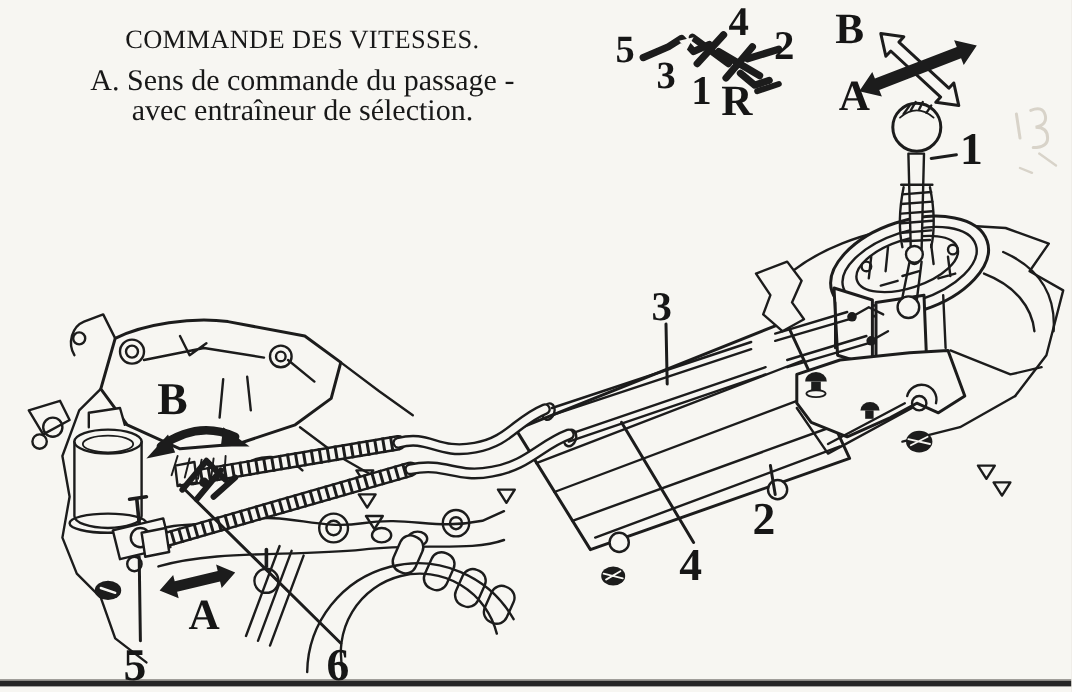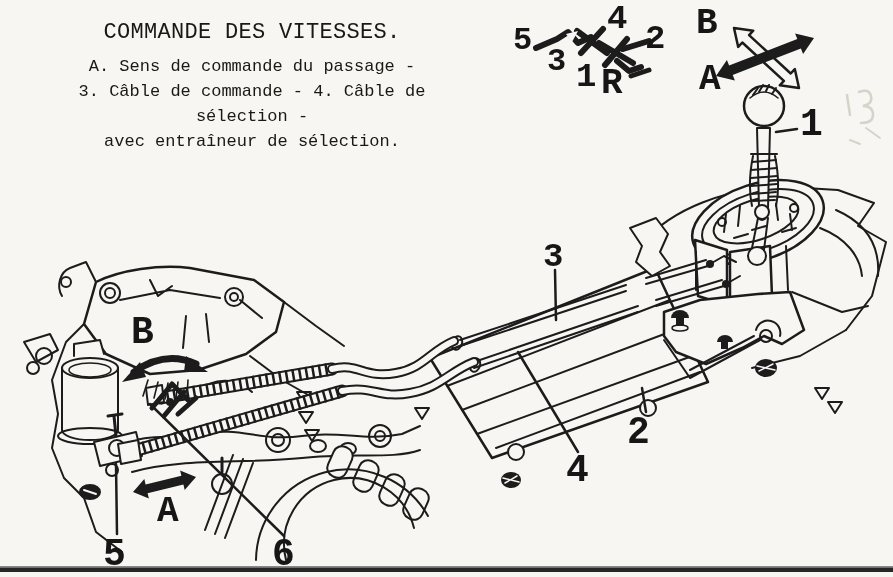--- a/index.html
+++ b/index.html
@@ -1,26 +1,26 @@
 <!DOCTYPE html>
 <html><head>
 <meta charset="utf-8">
 <style>
   html,body{margin:0;padding:0;background:#e9e7e2;}
   .page{position:relative;width:893px;height:577px;background:#f7f6f2;overflow:hidden;
-        font-family:Liberation Mono, monospace;color:#181818;}
+        font-family:Liberation Serif, serif;color:#181818;}
   .page svg{position:absolute;left:0;top:0;}
   
   .s{fill:none;stroke:#1c1c1c;stroke-linecap:round;stroke-linejoin:round;}
   .f{fill:#f7f6f2;}
   .ink{fill:#1c1c1c;stroke:none;}
   .gh{fill:none;stroke:#d8d3c9;stroke-linecap:round;}
   .legend{position:absolute;left:30px;top:20px;width:444px;text-align:center;}
   .legend .title{font-size:22px;letter-spacing:.3px;margin-bottom:9px;}
-  .legend .line{font-size:17px;line-height:25px;}
+  .legend .line{font-size:25px;line-height:25px;}
   .lbl{position:absolute;font-weight:bold;line-height:1;color:#161616;}
 </style>
 </head>
 <body>
 
 <div class="page">
 
 <svg width="893" height="577" viewBox="0 0 893 577">
 
   <g>
@@ -219,21 +219,20 @@
 
   <g>
     <rect x="0" y="566" width="893" height="1.5" fill="#8a8884"></rect>
     <rect x="0" y="567.5" width="893" height="4.5" fill="#262626"></rect>
   </g>
 </svg>
 
   <div class="legend">
     <div class="title">COMMANDE DES VITESSES.</div>
     <div class="line">A. Sens de commande du passage -</div>
-    <div class="line">3. Câble de commande - 4. Câble de sélection -</div>
     <div class="line">avec entraîneur de sélection.</div>
   </div>
 
   <div class="lbl" style="left:513px;top:25px;font-size:32px">5</div>
   <div class="lbl" style="left:547px;top:46px;font-size:32px">3</div>
   <div class="lbl" style="left:576px;top:60px;font-size:34px">1</div>
   <div class="lbl" style="left:601px;top:66px;font-size:36px">R</div>
   <div class="lbl" style="left:607px;top:2px;font-size:34px">4</div>
   <div class="lbl" style="left:645px;top:22px;font-size:34px">2</div>
 

